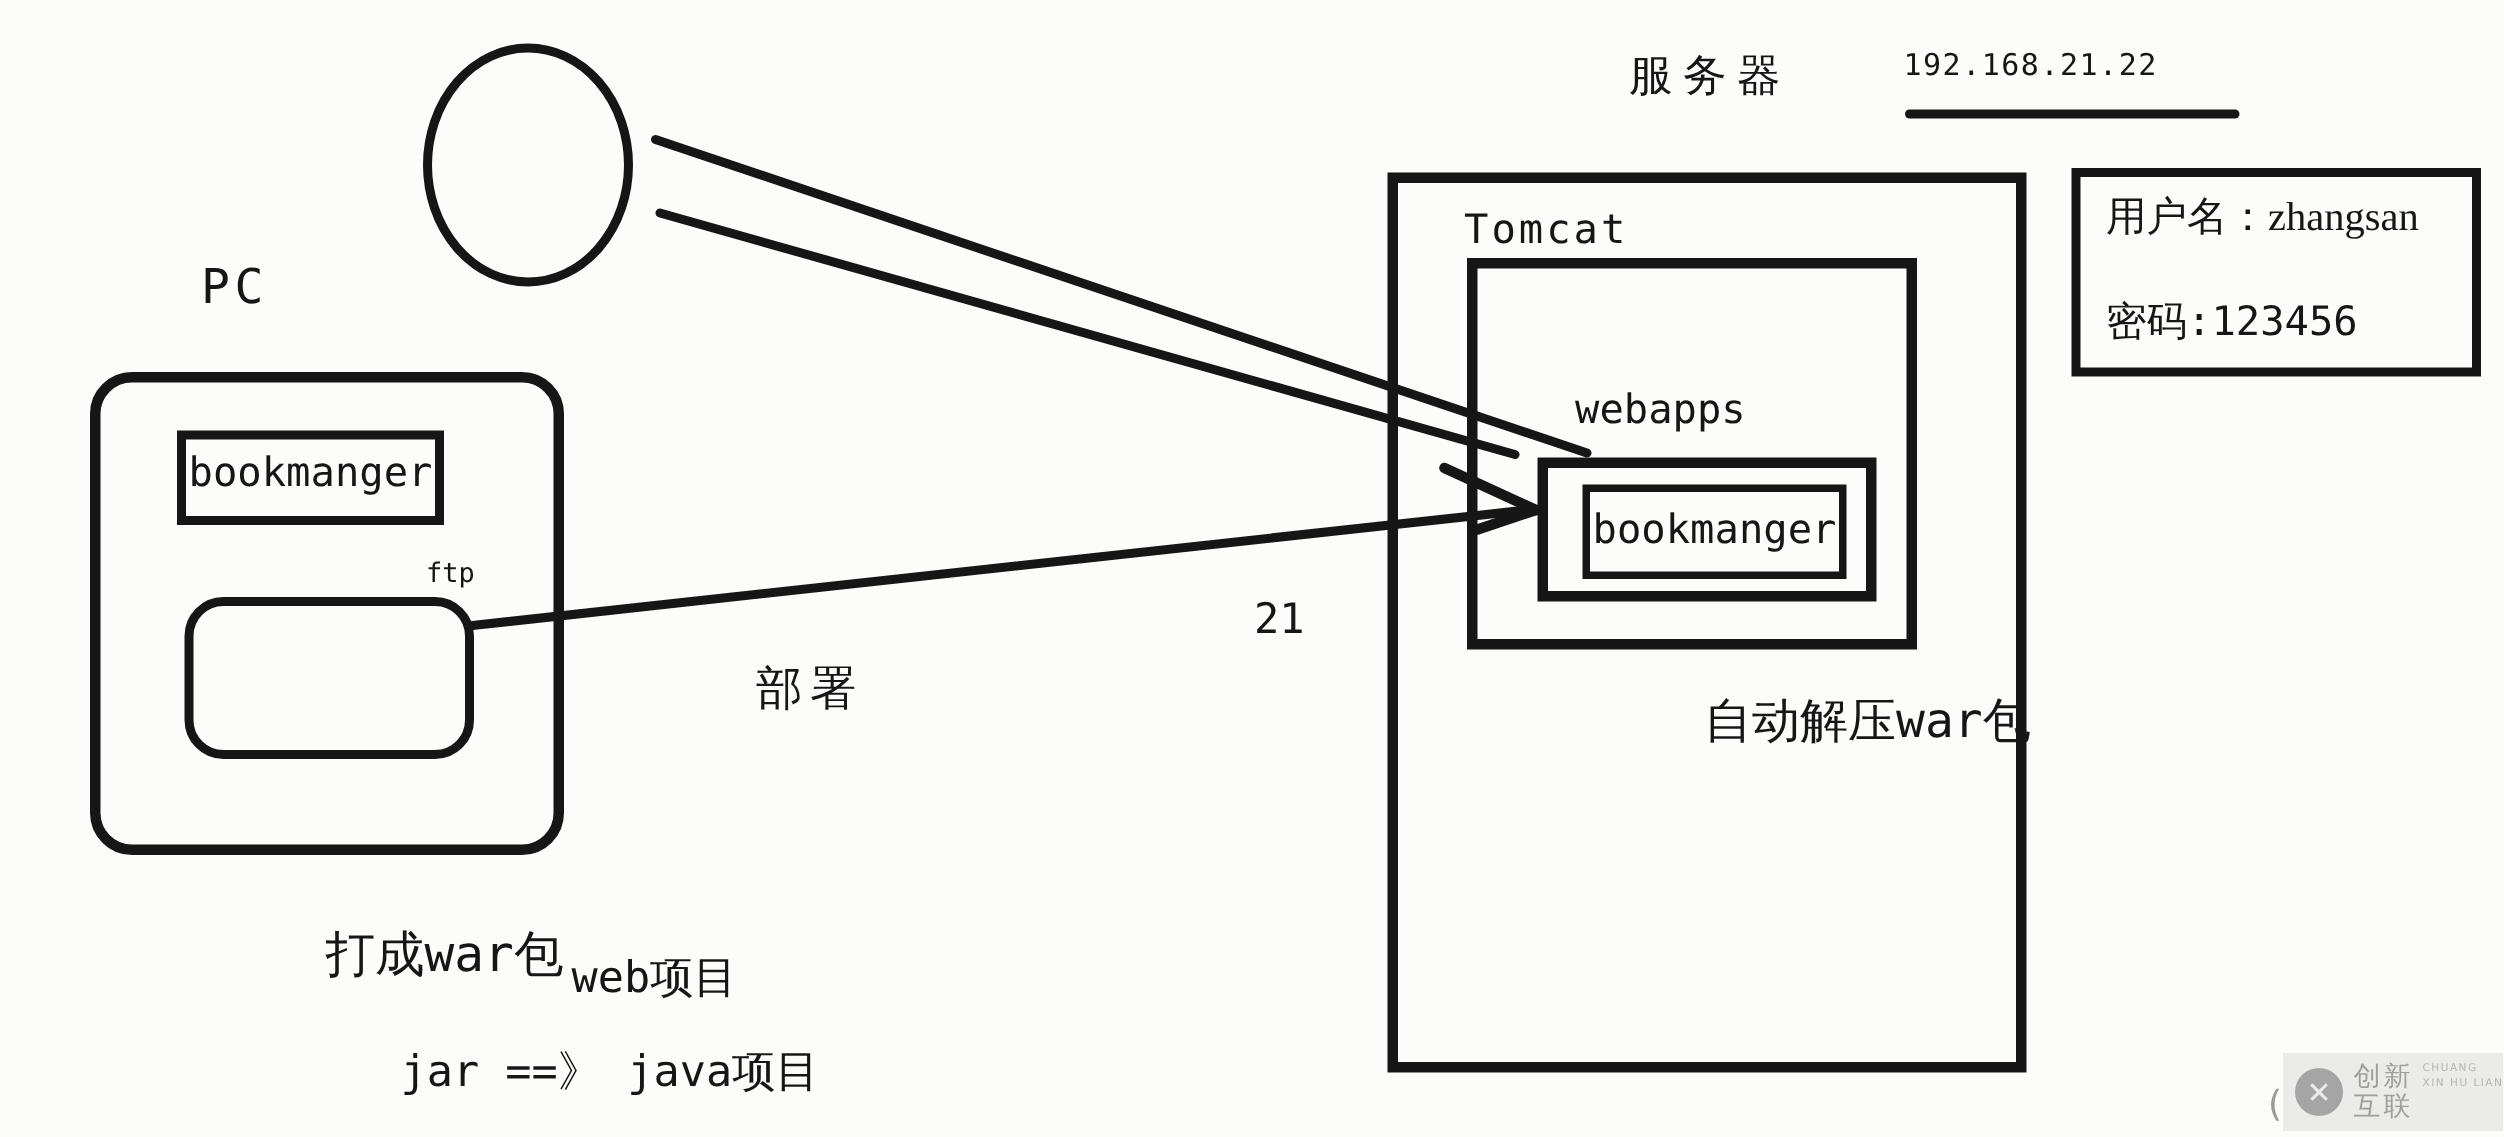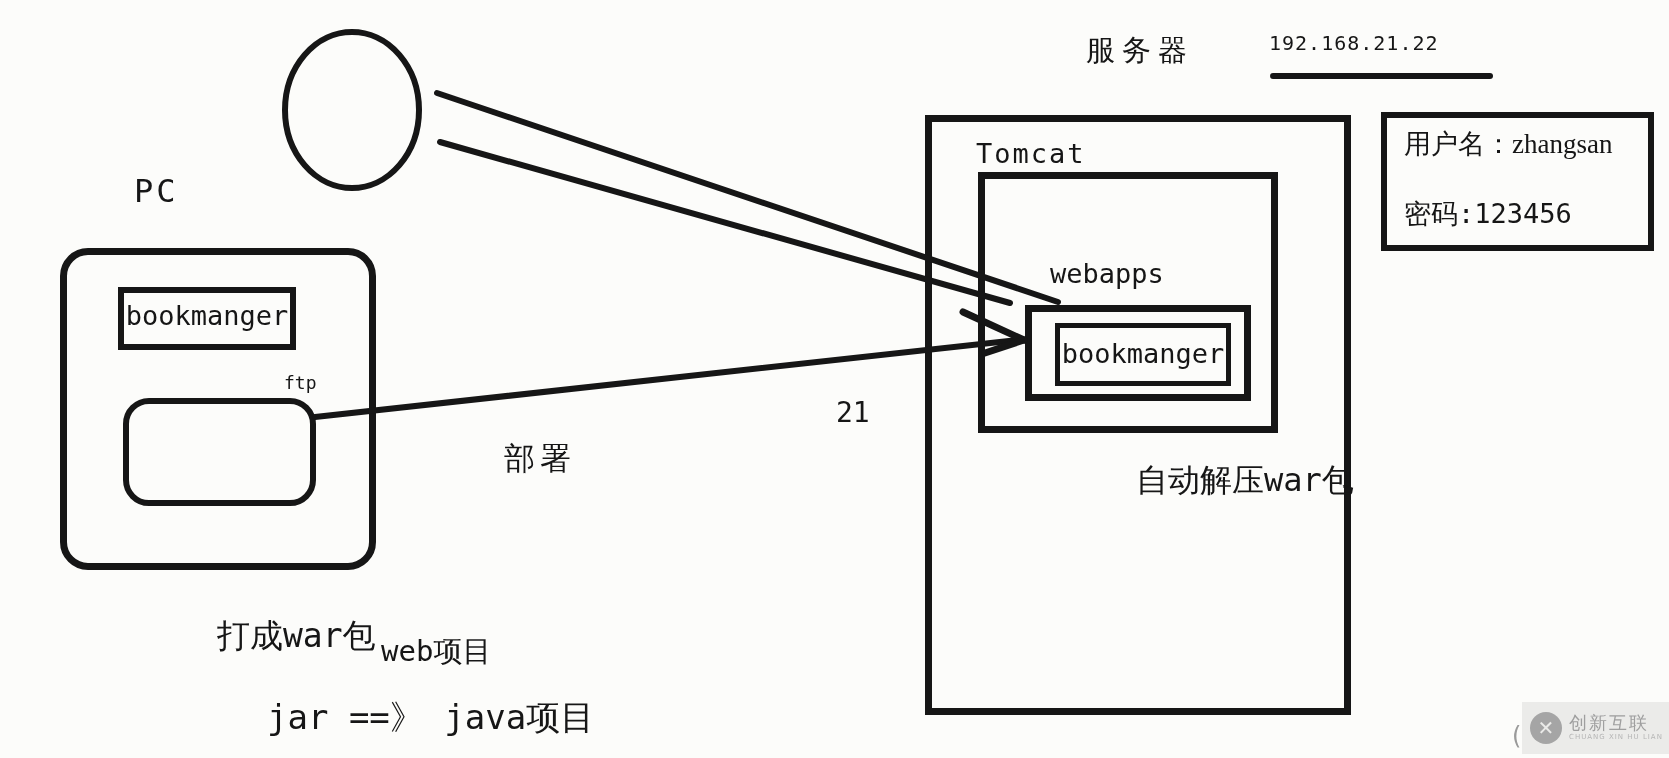--- a/index.html
+++ b/index.html
@@ -16,21 +16,21 @@
   
   #pc-box{left:60px;top:248px;width:316px;height:322px;border-width:7px;border-radius:28px;}
   #pc-label{left:134px;top:172px;font-size:32px;letter-spacing:3px;}
   #pc-app-box{left:118px;top:287px;width:178px;height:63px;border-width:6px;}
   #pc-app-label{left:118px;top:300px;width:178px;text-align:center;font-size:27px;}
   #ftp-label{left:284px;top:372px;font-size:18px;}
   #ftp-box{left:123px;top:398px;width:193px;height:108px;border-width:6px;border-radius:26px;}
   
   #note-packwar{left:217px;top:614px;font-size:33px;}
   #note-webproject{left:381px;top:632px;font-size:29px;}
-  #note-jar{left:267px;top:695px;font-size:34px;}
+  #note-jar{left:267px;top:695px;font-size:29px;}
   
   #deploy-label{left:504px;top:438px;font-size:31px;letter-spacing:5px;}
   #port-label{left:836px;top:396px;font-size:28px;}
   
   #server-title{left:1086px;top:31px;font-size:29px;letter-spacing:7px;}
   #server-ip{left:1269px;top:31px;font-size:20px;letter-spacing:1px;}
   #ip-underline{left:1270px;top:73px;width:223px;height:6px;background:#161616;border-radius:3px;}
   #server-box{left:925px;top:115px;width:426px;height:600px;border-width:7px;}
   #tomcat-label{left:976px;top:138px;font-size:27px;letter-spacing:2px;}
   #tomcat-box{left:978px;top:172px;width:300px;height:261px;border-width:7px;}
@@ -44,21 +44,21 @@
   #cred-user{left:1404px;top:126px;font-size:27px;font-family:Liberation Serif, serif;}
   #cred-pass{left:1404px;top:196px;font-size:27px;}
   
   #diagram-lines{position:absolute;left:0;top:0;width:1669px;height:758px;pointer-events:none;}
   
   #watermark{left:1522px;top:702px;width:147px;height:52px;background:#ebebe9;display:flex;align-items:center;}
   #wm-paren{left:1512px;top:722px;font-size:24px;color:#9a9a9a;}
   #wm-logo{width:32px;height:32px;margin-left:8px;border-radius:50%;background:#a5a5a5;
            display:flex;align-items:center;justify-content:center;flex:0 0 auto;}
   #wm-logo span{color:#ebebe9;font-weight:bold;font-size:20px;line-height:1;}
-  #wm-text{margin-left:7px;display:flex;flex-direction:column;}
+  #wm-text{margin-left:7px;display:flex;flex-direction:row;}
   #wm-brand{font-size:18px;color:#9f9f9f;letter-spacing:2px;line-height:1.1;}
   #wm-sub{font-size:7px;color:#b5b5b5;letter-spacing:1px;line-height:1.4;}
 </style>
 </head>
 <body>
 
 <div class="label mono" id="pc-label">PC</div>
 <div class="box" id="pc-box"></div>
 <div class="box" id="pc-app-box"></div>
 <div class="label mono" id="pc-app-label">bookmanger</div>

